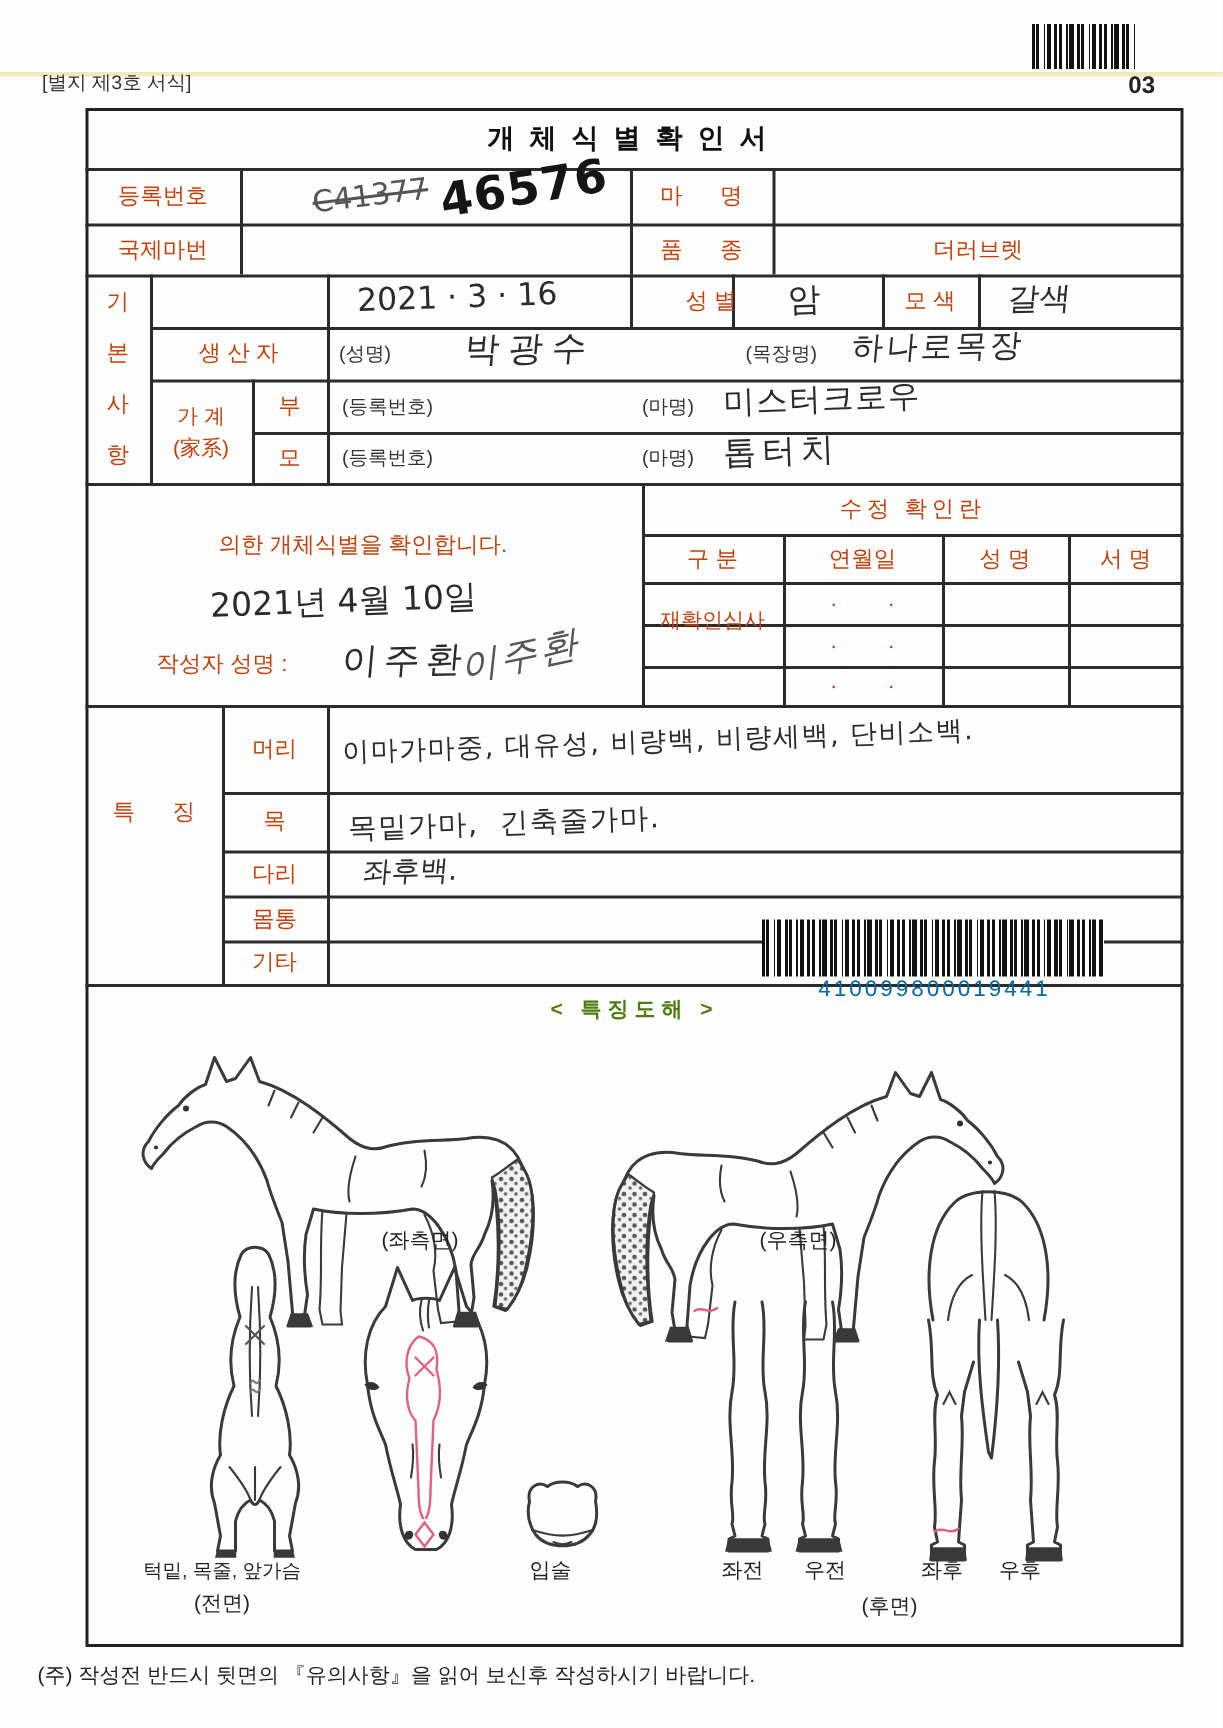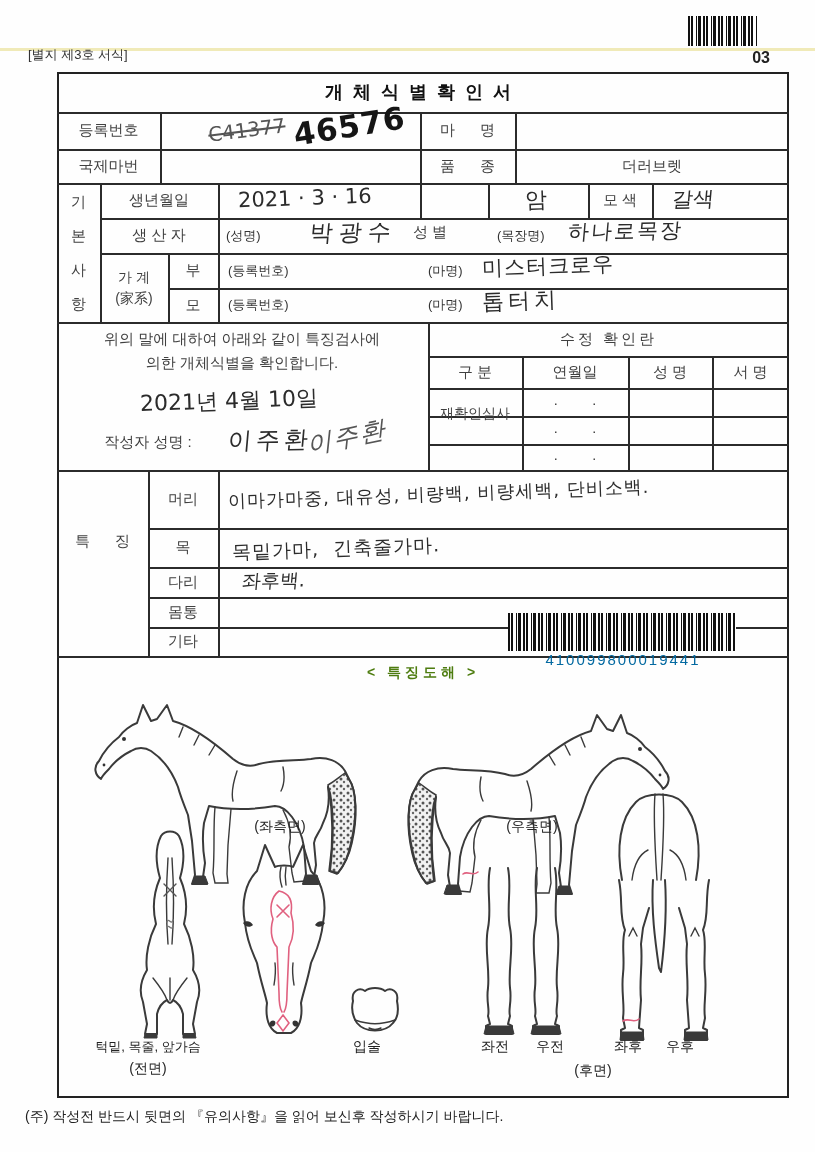--- a/index.html
+++ b/index.html
@@ -2,21 +2,21 @@
 <html><head>
 <meta charset="utf-8">
 <style>
   html,body{margin:0;padding:0;background:#e9e9e9;}
   #page{position:relative;width:815px;height:1152px;background:#fefefe;margin:0 auto;
         font-family:"Liberation Sans",sans-serif;color:#222;overflow:hidden;}
   .abs{position:absolute;}
   .hline{position:absolute;background:#2b2b2b;height:1.5px;}
   .vline{position:absolute;background:#2b2b2b;width:1.5px;}
   .cell{position:absolute;display:flex;align-items:center;justify-content:center;
-        font-size:15px;color:#404040;white-space:pre;}
+        font-size:15px;color:#c2410c;white-space:pre;}
   .cell.left{justify-content:flex-start;}
   .small{font-size:13px;color:#333;}
   .hw{position:absolute;font-family:"DejaVu Sans",sans-serif;color:#2b2b2b;
       white-space:pre;transform:rotate(-2deg);}
   .hw2{transform:rotate(-1deg) skewX(-6deg);}
   .mainbox{position:absolute;border:2px solid #222;}
   .barcode{position:absolute;background:repeating-linear-gradient(90deg,
       #111 0px,#111 2px,#fff 2px,#fff 3px,#111 3px,#111 5px,#fff 5px,#fff 8px,
       #111 8px,#111 9px,#fff 9px,#fff 10px,#111 10px,#111 13px,#fff 13px,#fff 15px);}
   .yline{position:absolute;background:#f0eab8;height:3px;left:0;width:815px;}
@@ -83,43 +83,41 @@
   <div class="hw" style="left:293px;top:108px;font-size:31px;font-weight:900;color:#151515;transform:rotate(-9deg);letter-spacing:1px;">46576</div>
   <div class="cell" style="left:420px;top:112px;width:95px;height:37px;">마      명</div>
   <div class="cell" style="left:57px;top:149px;width:103px;height:34px;">국제마번</div>
   <div class="cell" style="left:420px;top:149px;width:95px;height:34px;">품      종</div>
   <div class="cell" style="left:515px;top:149px;width:274px;height:34px;">더러브렛</div>
 
   <div class="cell vtext" style="left:57px;top:183px;width:43px;height:139px;">기
 본
 사
 항</div>
-  <div class="cell" style="left:100px;top:183px;width:118px;height:35px;">생년월일</div>
   <div class="hw" style="left:238px;top:186px;font-size:21px;">2021 · 3 · 16</div>
-  <div class="cell" style="left:396px;top:183px;width:68px;height:35px;margin-top:32px;">성 별</div>
+  <div class="cell" style="left:440px;top:183px;width:68px;height:35px;">성 별</div>
   <div class="hw" style="left:525px;top:185px;font-size:22px;">암</div>
   <div class="cell" style="left:588px;top:183px;width:64px;height:35px;">모 색</div>
   <div class="hw hw2" style="left:672px;top:185px;font-size:21px;">갈색</div>
   <div class="cell" style="left:100px;top:218px;width:118px;height:35px;">생 산 자</div>
   <div class="cell small left" style="left:226px;top:218px;width:60px;height:35px;">(성명)</div>
   <div class="hw hw2" style="left:310px;top:217px;font-size:23px;letter-spacing:6px;">박광수</div>
   <div class="cell small left" style="left:497px;top:218px;width:70px;height:35px;">(목장명)</div>
   <div class="hw hw2" style="left:568px;top:217px;font-size:21px;letter-spacing:2px;">하나로목장</div>
   <div class="cell" style="left:100px;top:253px;width:68px;height:69px;font-size:14px;text-align:center;line-height:21px;">가 계
 (家系)</div>
   <div class="cell" style="left:168px;top:253px;width:50px;height:35px;">부</div>
   <div class="cell small left" style="left:228px;top:253px;width:80px;height:35px;">(등록번호)</div>
   <div class="cell small left" style="left:428px;top:253px;width:50px;height:35px;">(마명)</div>
   <div class="hw" style="left:482px;top:252px;font-size:21px;letter-spacing:1px;">미스터크로우</div>
   <div class="cell" style="left:168px;top:288px;width:50px;height:34px;">모</div>
   <div class="cell small left" style="left:228px;top:288px;width:80px;height:34px;">(등록번호)</div>
   <div class="cell small left" style="left:428px;top:288px;width:50px;height:34px;">(마명)</div>
   <div class="hw" style="left:482px;top:286px;font-size:22px;letter-spacing:4px;">톱터치</div>
 
-  <div class="cell" style="left:62px;top:328px;width:360px;height:22px;font-size:15px;">위의 말에 대하여 아래와 같이 특징검사에</div>
   <div class="cell" style="left:62px;top:352px;width:360px;height:22px;font-size:15px;">의한 개체식별을 확인합니다.</div>
   <div class="hw" style="left:140px;top:386px;font-size:22px;">2021년 4월 10일</div>
   <div class="cell" style="left:88px;top:428px;width:120px;height:28px;font-size:15px;">작성자 성명 :</div>
   <div class="hw hw2" style="left:228px;top:424px;font-size:24px;letter-spacing:4px;">이주환</div>
   <div class="hw" style="left:308px;top:420px;font-size:25px;letter-spacing:2px;transform:rotate(-12deg) skewX(-18deg);opacity:.8;">이주환</div>
 
   <div class="cell" style="left:428px;top:322px;width:361px;height:34px;letter-spacing:3px;">수정 확인란</div>
   <div class="cell" style="left:428px;top:356px;width:94px;height:32px;">구 분</div>
   <div class="cell" style="left:522px;top:356px;width:106px;height:32px;">연월일</div>
   <div class="cell" style="left:628px;top:356px;width:84px;height:32px;">성 명</div>

